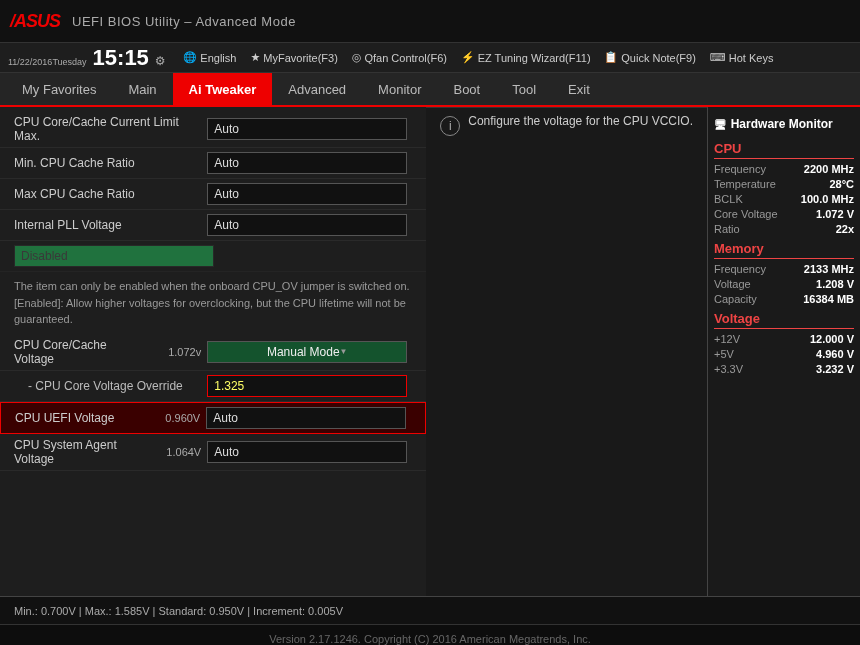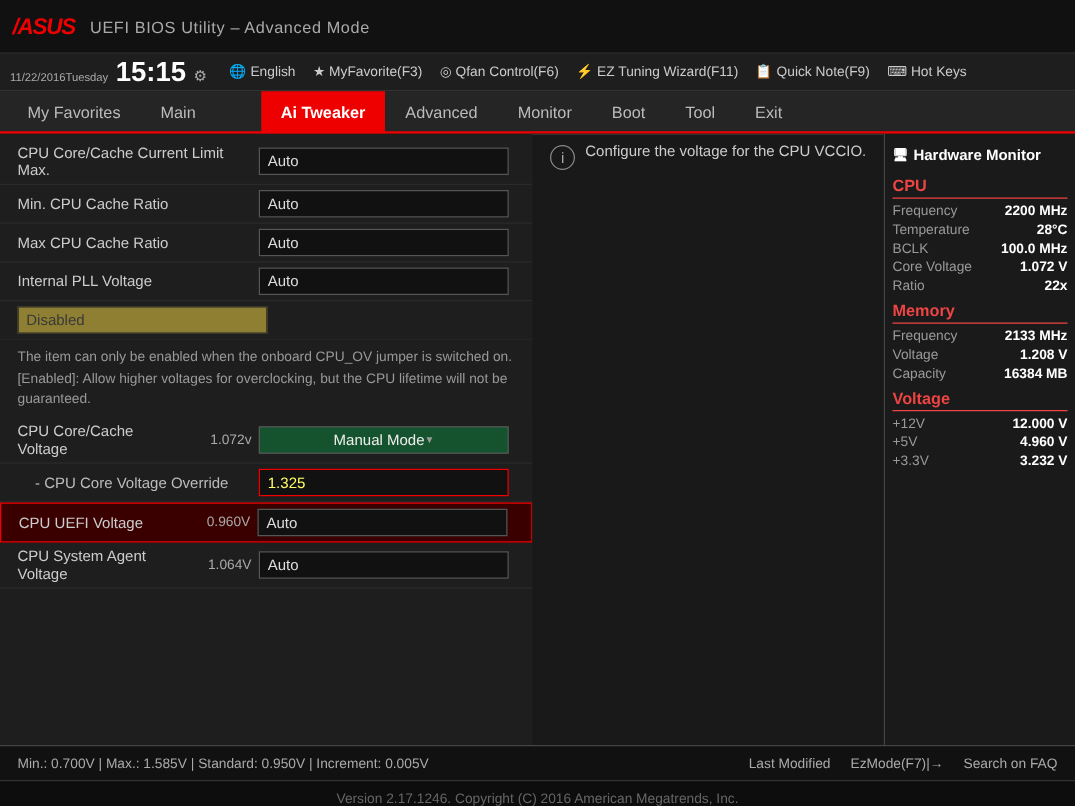--- a/index.html
+++ b/index.html
@@ -73,21 +73,20 @@
       cursor: pointer;
       font-size: 13px;
       color: #bbb;
       border-bottom: 2px solid transparent;
       margin-bottom: -2px;
     }
     .nav-tab.active {
       color: #fff;
       background: #e00;
       font-weight: bold;
-      margin-left: 36px;
     }
 
     
     #main {
       display: flex;
       height: calc(645px - 36px - 30px - 34px - 28px - 28px);
     }
 
     
     #content {
@@ -142,21 +141,21 @@
       border: 1px solid #555;
       color: #eee;
       padding: 2px 6px;
       font-size: 12px;
       height: 22px;
       display: flex;
       align-items: center;
       width: 200px;
     }
     .value-box.auto { color: #ddd; }
-    .value-box.disabled { background: #fde047; color: #555; border-color: #333; }
+    .value-box.disabled { background: #22c55e; color: #555; border-color: #333; }
     .value-box.highlighted {
       background: #111;
       border: 1px solid #e00;
       color: #ff6;
     }
     .value-dropdown {
       background: #14532d;
       border: 1px solid #555;
       color: #eee;
       padding: 2px 6px;
@@ -463,22 +462,17 @@
     </div>
       <div class="hw-row">
       <span class="hw-label">+3.3V</span>
       <span class="hw-value">3.232 V</span>
     </div>
     </div>
 </div>
 
 <div id="statusbar">
   <span class="status-hint">Min.: 0.700V  |  Max.: 1.585V  |  Standard: 0.950V  |  Increment: 0.005V</span>
-  <div class="status-actions">
-    <span class="status-action">Last Modified</span>
-    <span class="status-action">EzMode(F7)|→</span>
-    <span class="status-action">Search on FAQ</span>
-  </div>
 </div>
 
 <div id="copyright-bar">
   <span>Version 2.17.1246. Copyright (C) 2016 American Megatrends, Inc.</span>
 </div>
 
 </body></html>

